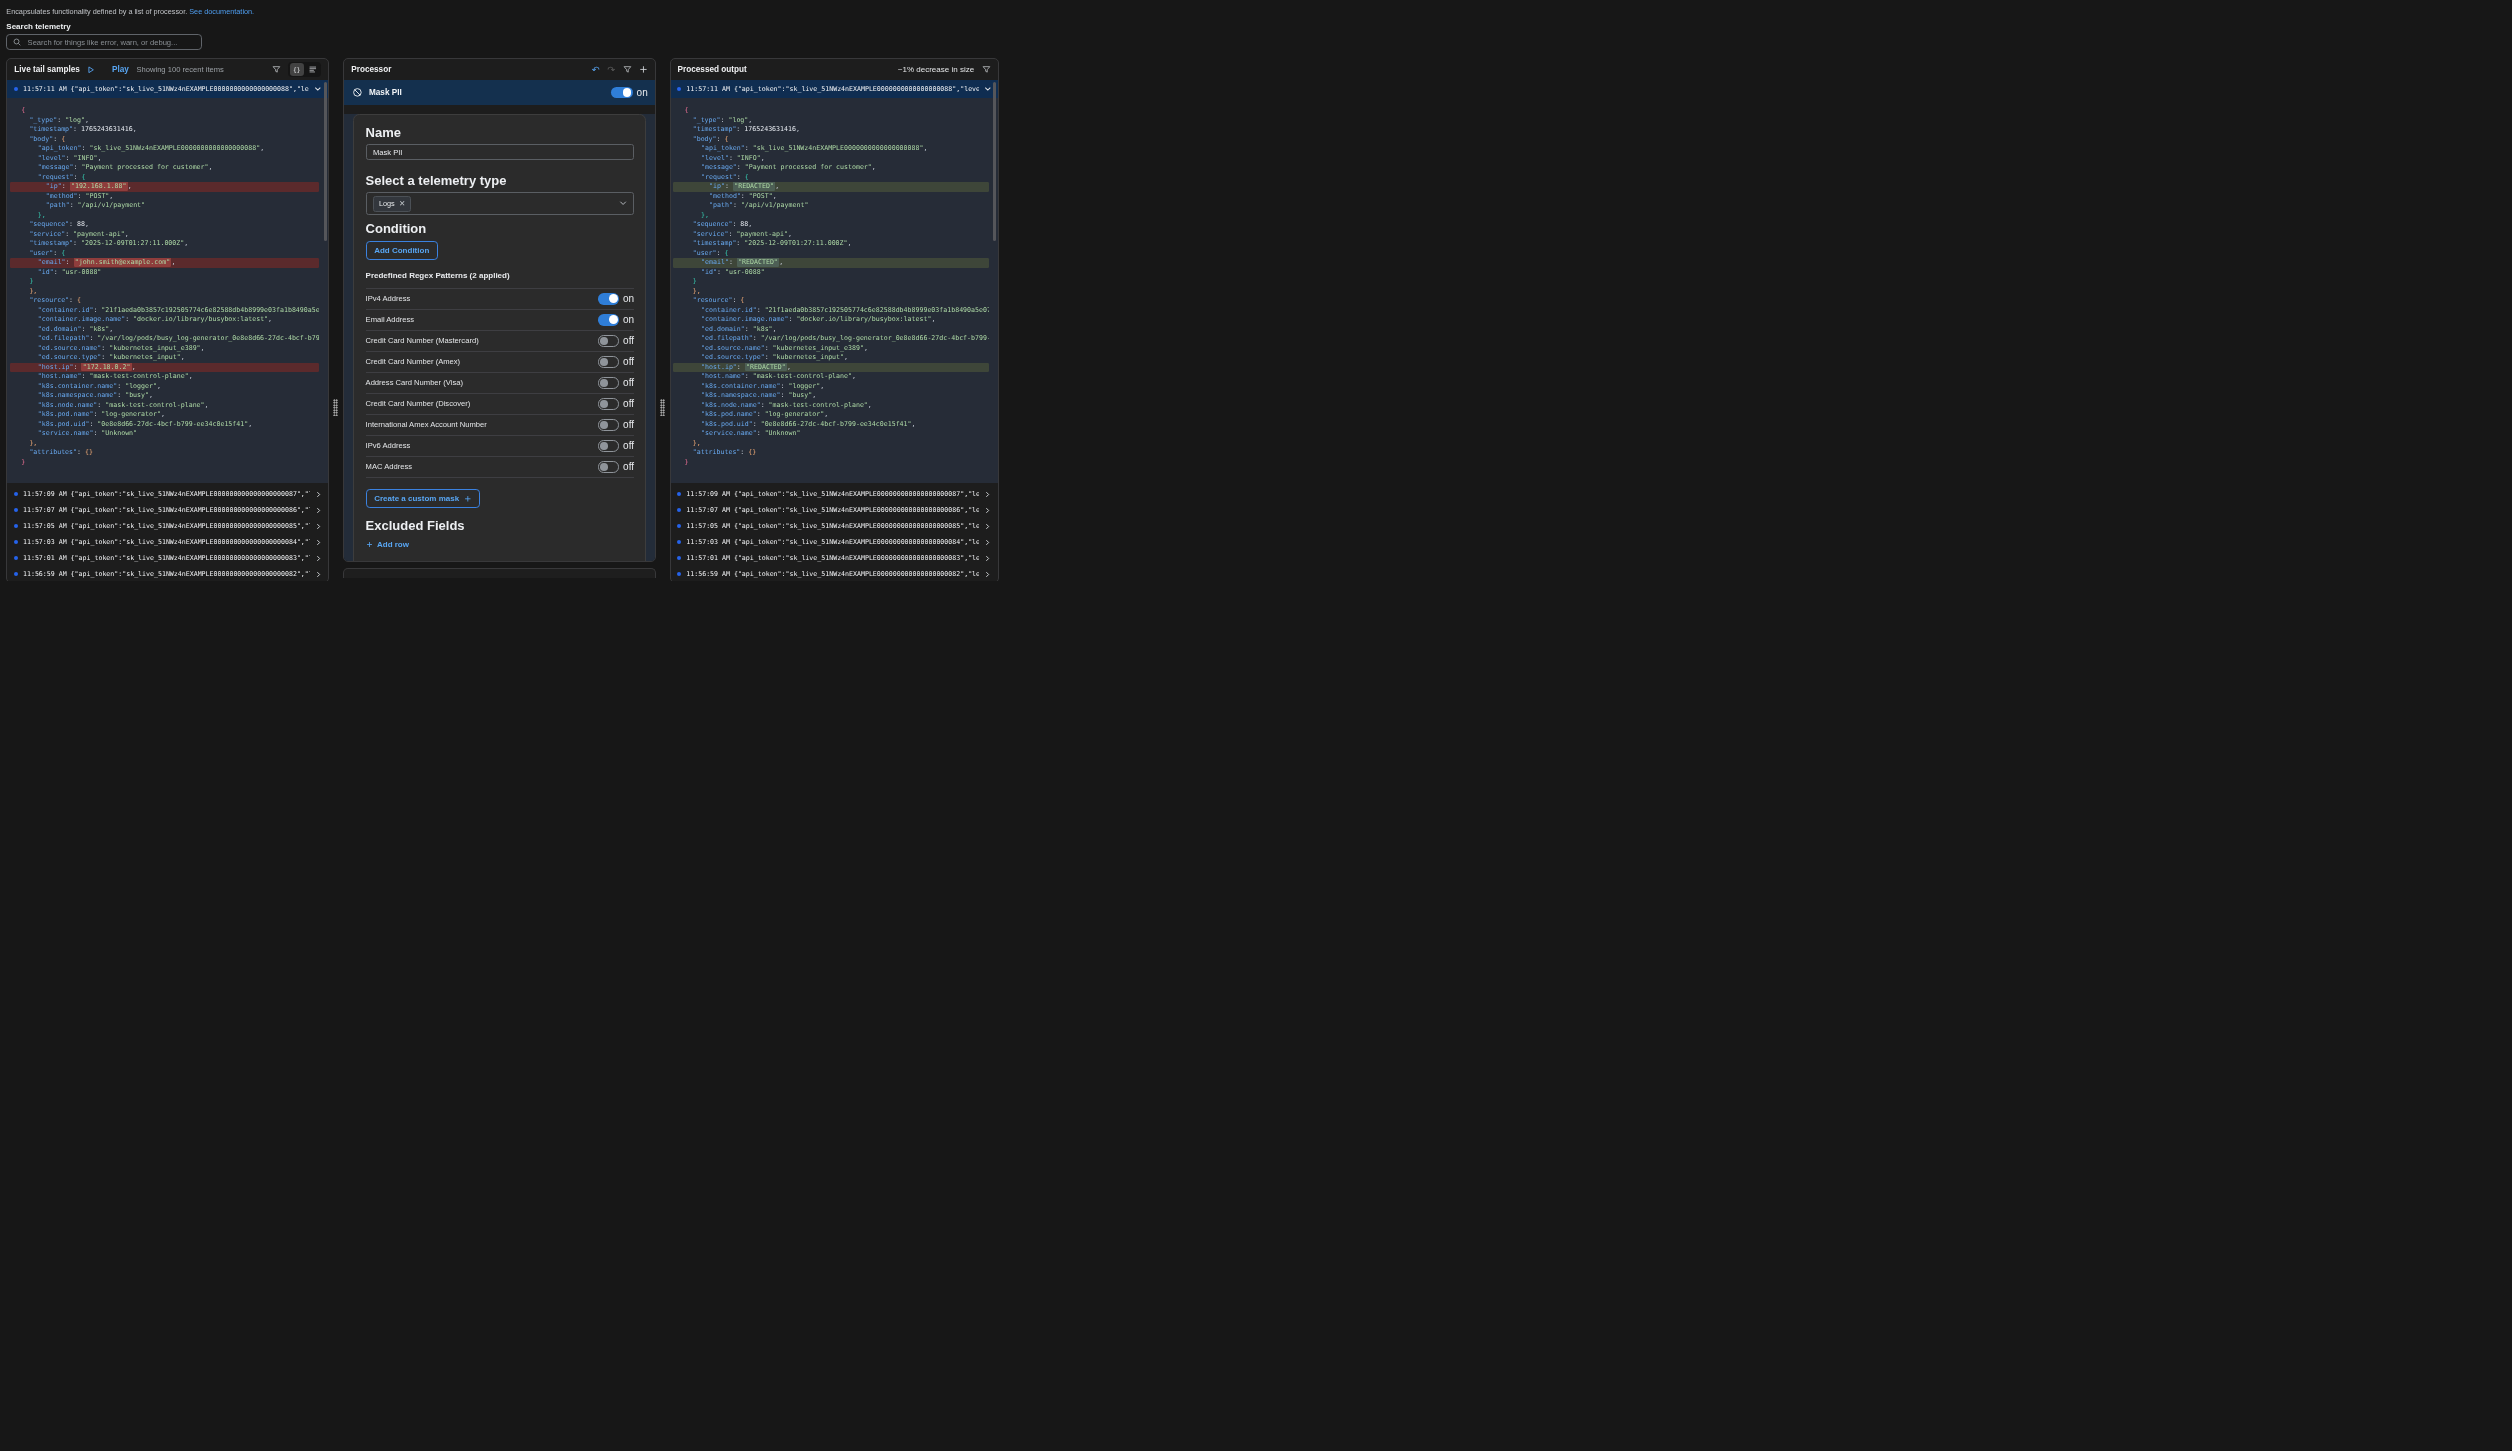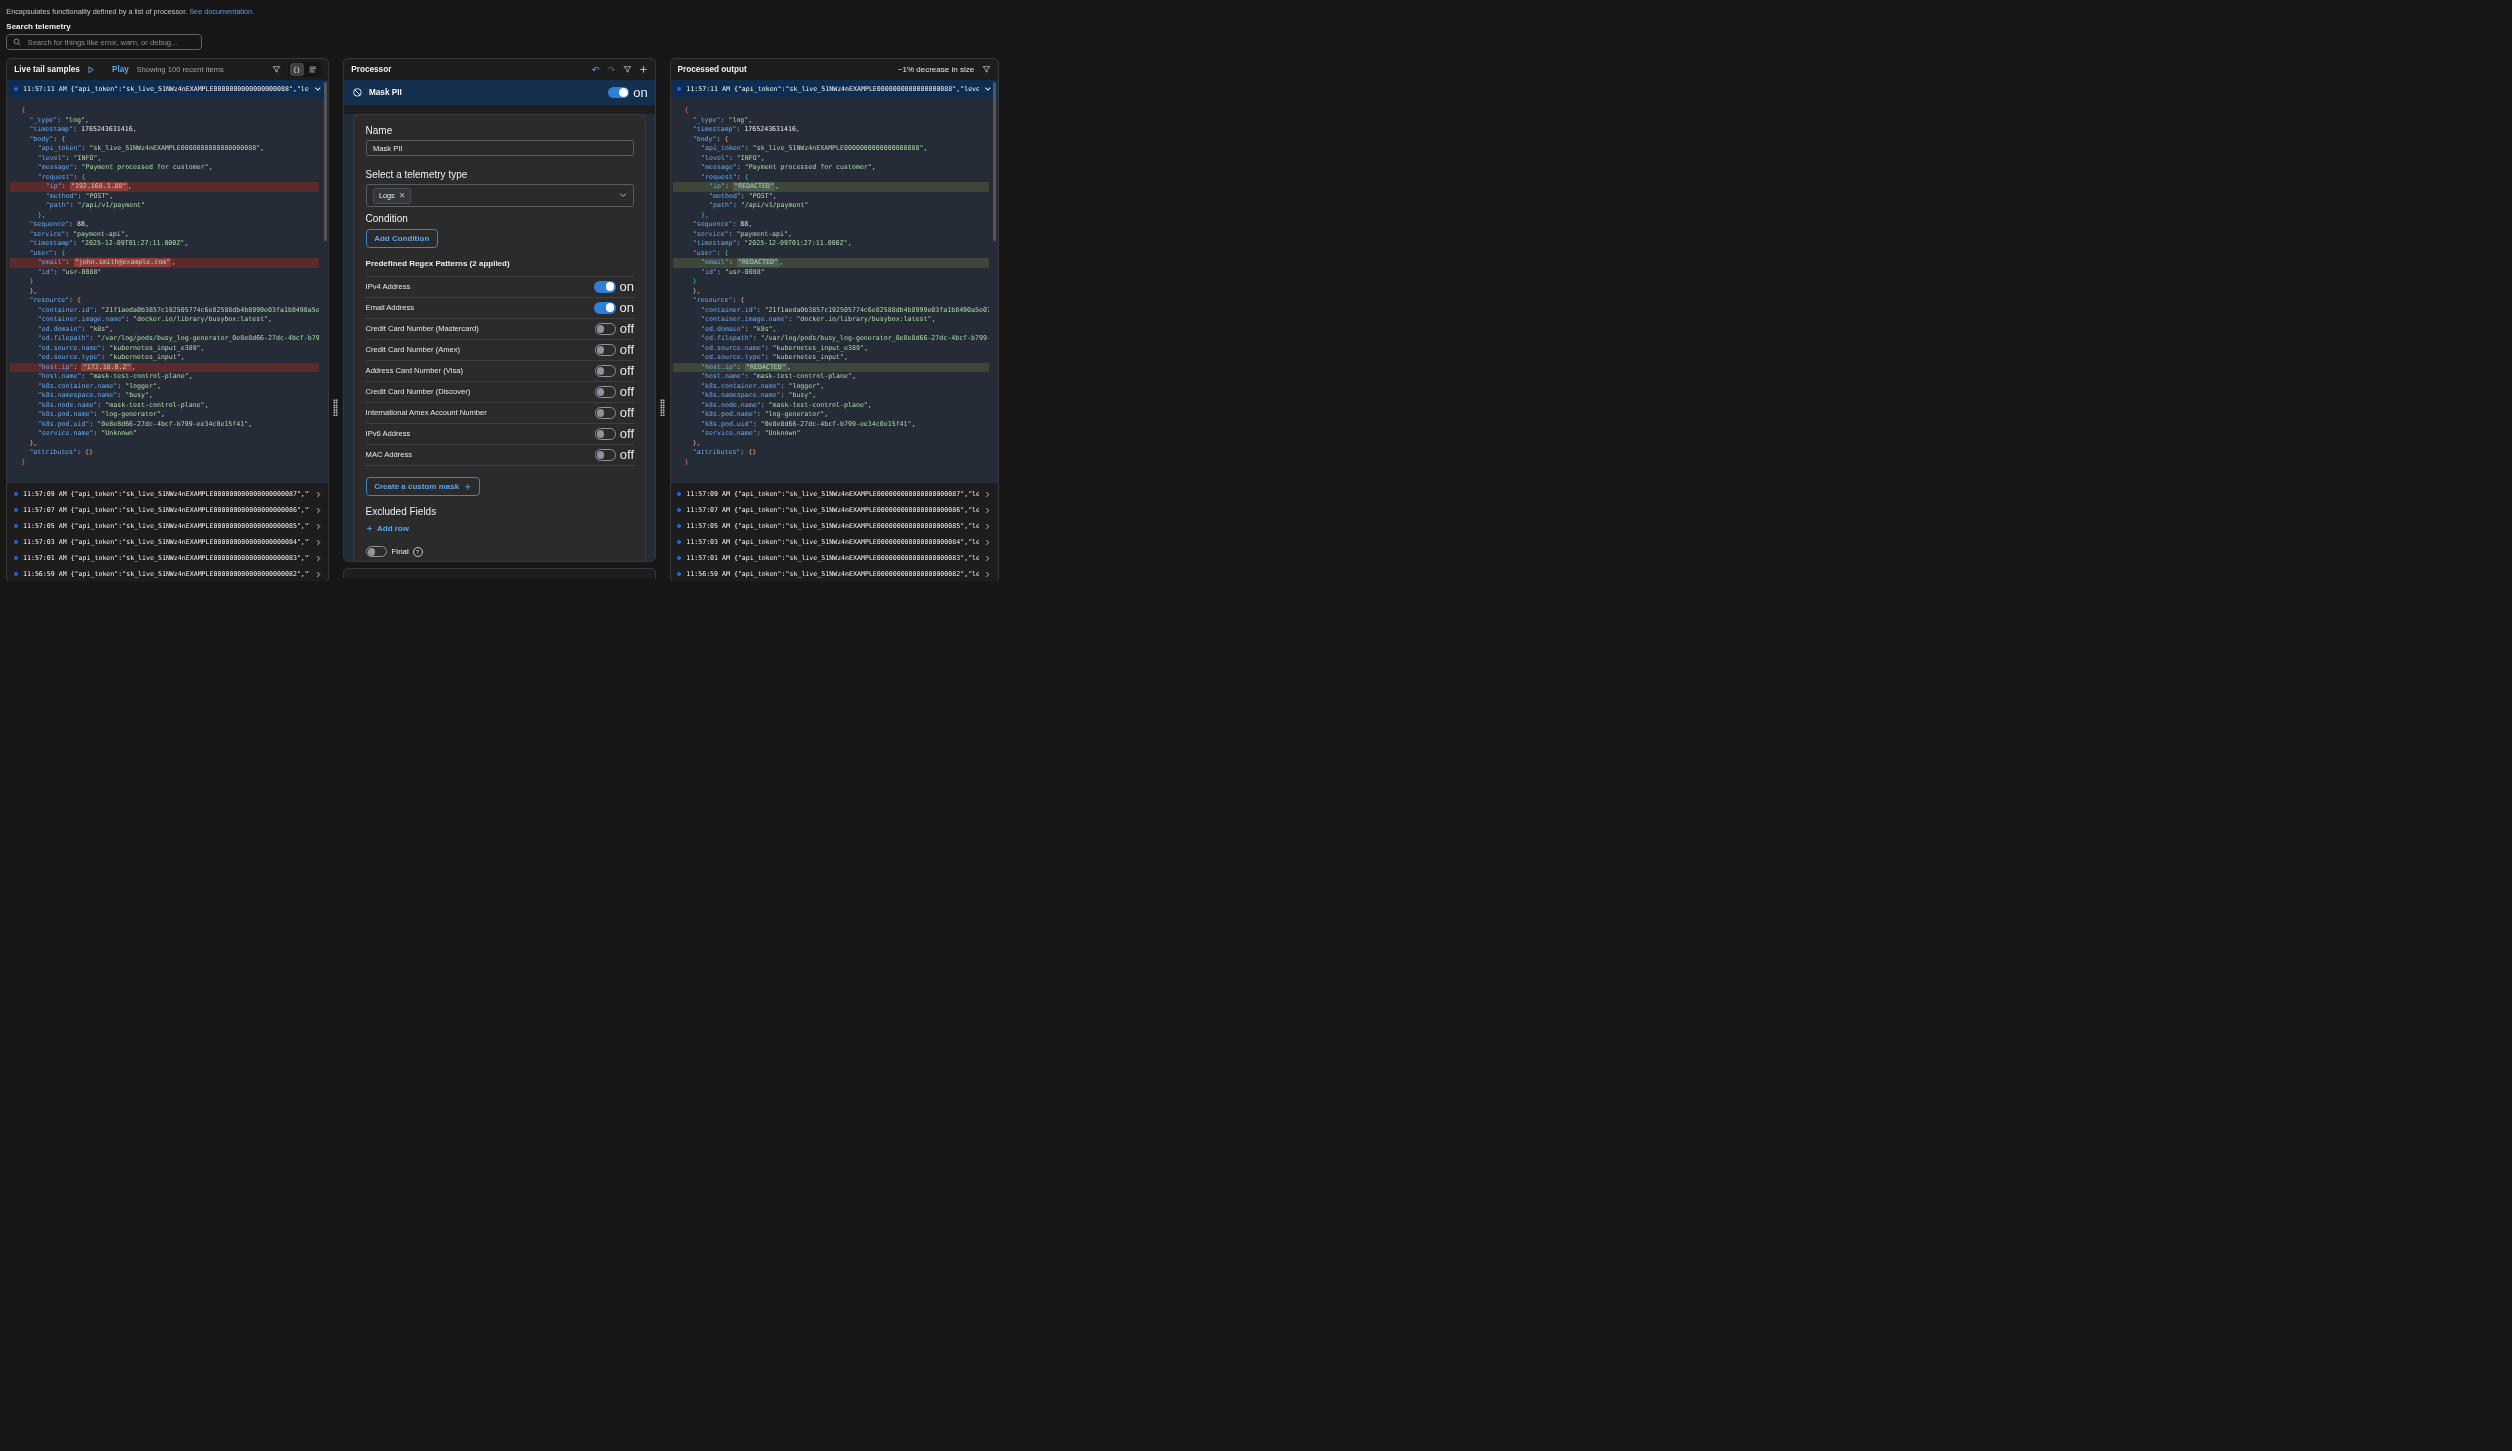--- a/index.html
+++ b/index.html
@@ -65,21 +65,21 @@
   .b1{color:#e36d90}.b2{color:#e8a573}.b3{color:#35c3ab}
   .vr{background:#8f3d3c;border-radius:1.3px;padding:0.6px 1.3px}
   .vg{background:#4d5f55;border-radius:1.3px;padding:0.6px 1.3px}
   .thumb{position:absolute;right:1.3px;top:23px;width:3.2px;height:159px;background:#55565a;border-radius:1.9px}
 
   
   .mask-bar{height:25px;background:#14304e;display:flex;align-items:center;gap:6.3px;padding:0 7.6px}
   .mask-bar .mname{font-size:8.2px;font-weight:700;color:#f2f4f7}
   .mid-body{background:#232c39;height:458px}
   .card{margin:8.9px;background:#2b2b2b;border:0.6px solid #3d3d3d;border-radius:6.3px;padding:10px 11.4px 14px}
-  .flabel{font-size:10px;font-weight:400;color:#edeff2}
+  .flabel{font-size:13px;font-weight:700;color:#edeff2}
   .tinput{margin-top:3.8px;width:100%;height:16.5px;box-sizing:border-box;background:transparent;
     border:0.6px solid #5a5e63;border-radius:2.5px;color:#e9ebee;font:7.6px "Liberation Sans",sans-serif;padding:0 6.3px}
   .selbox{margin-top:3.8px;height:23px;border:0.6px solid #5a5e63;border-radius:2.5px;display:flex;
     align-items:center;padding:0 6.3px;box-sizing:border-box;cursor:pointer}
   .chip{height:14px;background:#33373d;border:0.6px solid #4b5056;border-radius:2.5px;display:inline-flex;
     align-items:center;gap:4.4px;padding:0 5px;font-size:7.3px;color:#e6e8ea}
   .chip-x{color:#c3c7cb;cursor:pointer;font-size:7.6px;line-height:1}
   .mt14{margin-top:13px}.mt10{margin-top:6.3px}
   .btn-outline{display:inline-flex;align-items:center;gap:4.4px;height:16.5px;padding:0 7.6px;margin-top:5px;
     border:0.6px solid #3b82e0;border-radius:3.8px;color:#58a6f4;font-size:8px;font-weight:700;
@@ -102,21 +102,21 @@
     font-size:8px;border:none;display:inline-flex;align-items:center;cursor:pointer;
     font-family:"Liberation Sans",sans-serif}
   .cancel-btn{color:#58a6f4;font-weight:700;font-size:8px;margin-left:14px;cursor:pointer}
 
   
   .tgl{width:21.5px;height:11.4px;border-radius:5.7px;position:relative;display:inline-block;flex:none;cursor:pointer}
   .tgl.on{background:#2f7ed8}
   .tgl.on .knob{position:absolute;right:1.3px;top:1.3px;width:8.9px;height:8.9px;border-radius:50%;background:#fff}
   .tgl.off{border:0.6px solid #8f949a;box-sizing:border-box;background:transparent}
   .tgl.off .knob{position:absolute;left:1.3px;top:1.3px;width:7.6px;height:7.6px;border-radius:50%;background:#8f949a}
-  .tgl-label{font-size:13px;color:#e8eaed;margin-left:3.8px}
+  .tgl-label{font-size:10px;color:#e8eaed;margin-left:3.8px}
   .tglwrap{display:flex;align-items:center;margin-left:auto}
 
   
   .dhandle{position:absolute;width:5px;height:17px;top:399px;cursor:col-resize;
     background-image:radial-gradient(circle,#cfcfcf 0.8px,transparent 0.9px);background-size:2.5px 2.5px}
   .dh1{left:333px}.dh2{left:660px}
 
   .arrow-glyph{font-size:9.5px;line-height:1;cursor:pointer}
   .undo{color:#58a6f4}.redo{color:#5e5e5e}
 </style>

